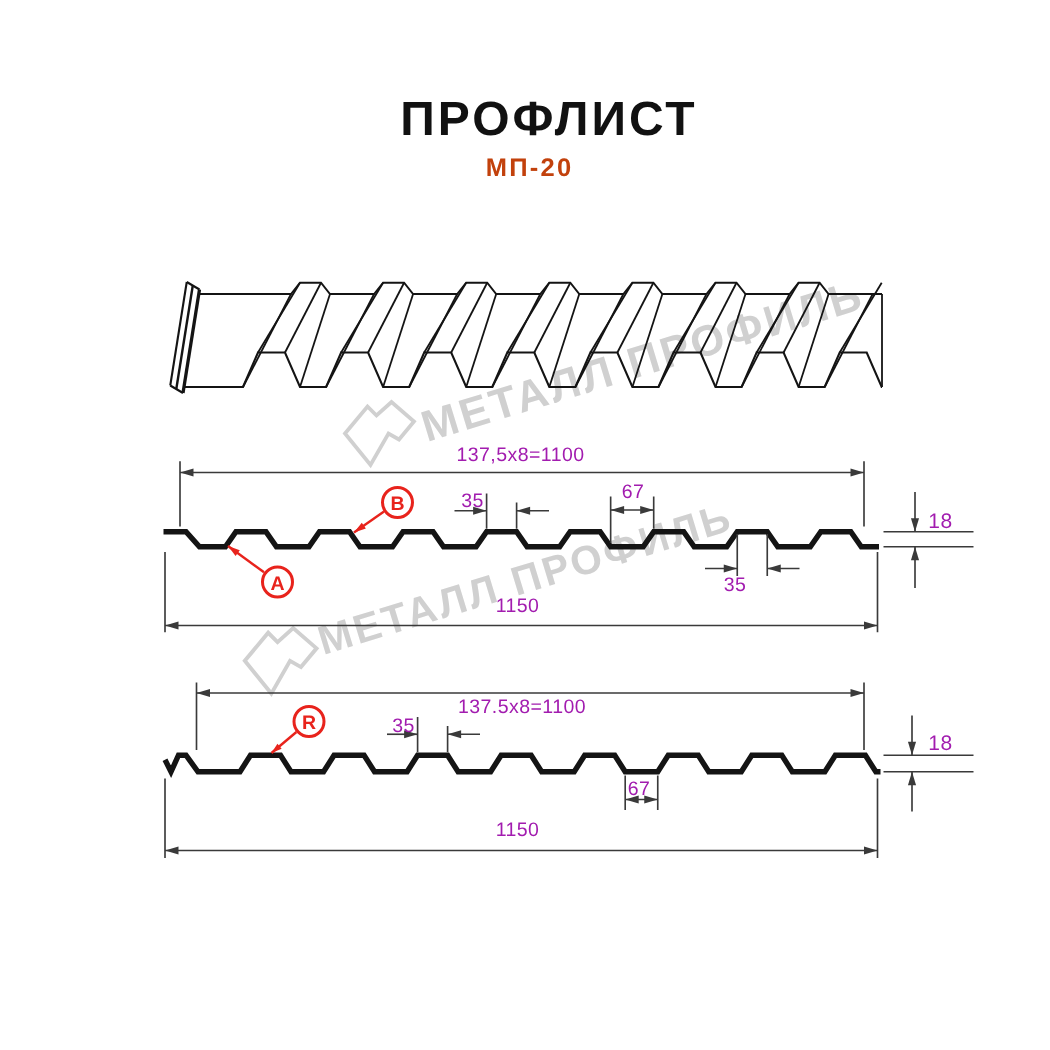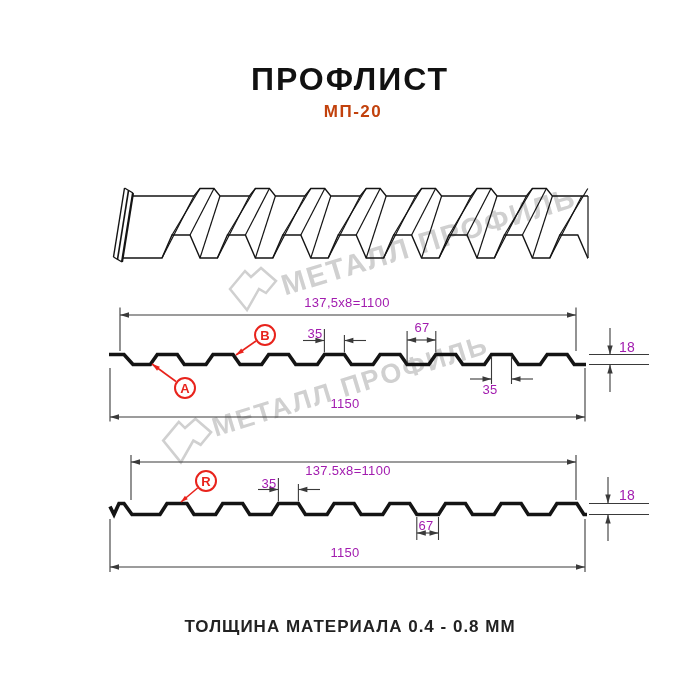--- a/index.html
+++ b/index.html
@@ -133,33 +133,32 @@
       <polygon points="110,567 119,564.3 119,569.7" fill="#3a3a3a"></polygon>
       <polygon points="585,567 576,569.7 576,564.3" fill="#3a3a3a"></polygon>
       <line x1="176" y1="381.5" x2="152" y2="364" stroke="#e8231c" stroke-width="1.6"></line>
       <polygon points="152,364 159.8828205605015,366.7606412318399 157.06145134949764,370.64392280483963" fill="#e8231c"></polygon>
       <line x1="256" y1="341" x2="236" y2="355" stroke="#e8231c" stroke-width="1.6"></line>
       <polygon points="236,355 241.1766329070694,348.445423602898 243.92979980155445,352.37735341548523" fill="#e8231c"></polygon>
       <line x1="197.6" y1="488" x2="181" y2="502" stroke="#e8231c" stroke-width="1.6"></line>
       <polygon points="181,502 184.94817836052246,495.8151889573325 187.77644384314326,499.185784507056" fill="#e8231c"></polygon>
     </svg>
 
-  <span class="txt center title" style="left:350px;top:61px;">ПРОФЛИСТ</span>
+  <span class="txt center title" style="left:366px;top:61px;">ПРОФЛИСТ</span>
   <span class="txt center subtitle" style="left:353px;top:102px;">МП-20</span>
 
   <span class="txt center dim" style="left:347px;top:296px;">137,5x8=1100</span>
   <span class="txt center dim" style="left:315px;top:327px;">35</span>
   <span class="txt center dim" style="left:422px;top:321px;">67</span>
   <span class="txt center dim dim18" style="left:627px;top:341px;">18</span>
   <span class="txt center dim" style="left:490px;top:383px;">35</span>
   <span class="txt center dim" style="left:345px;top:397px;">1150</span>
   <span class="callout" style="left:174px;top:377px;">A</span>
   <span class="callout" style="left:254px;top:324px;">B</span>
 
   <span class="txt center dim" style="left:348px;top:464px;">137.5x8=1100</span>
   <span class="txt center dim" style="left:269px;top:477px;">35</span>
   <span class="txt center dim dim18" style="left:627px;top:489px;">18</span>
   <span class="txt center dim" style="left:426px;top:519px;">67</span>
   <span class="txt center dim" style="left:345px;top:546px;">1150</span>
   <span class="callout" style="left:195px;top:470px;">R</span>
 
-  <span class="txt center footer-note" style="left:350px;top:617px;">ТОЛЩИНА МАТЕРИАЛА 0.4 - 0.8 ММ</span>
 </div>
 
 </body></html>

